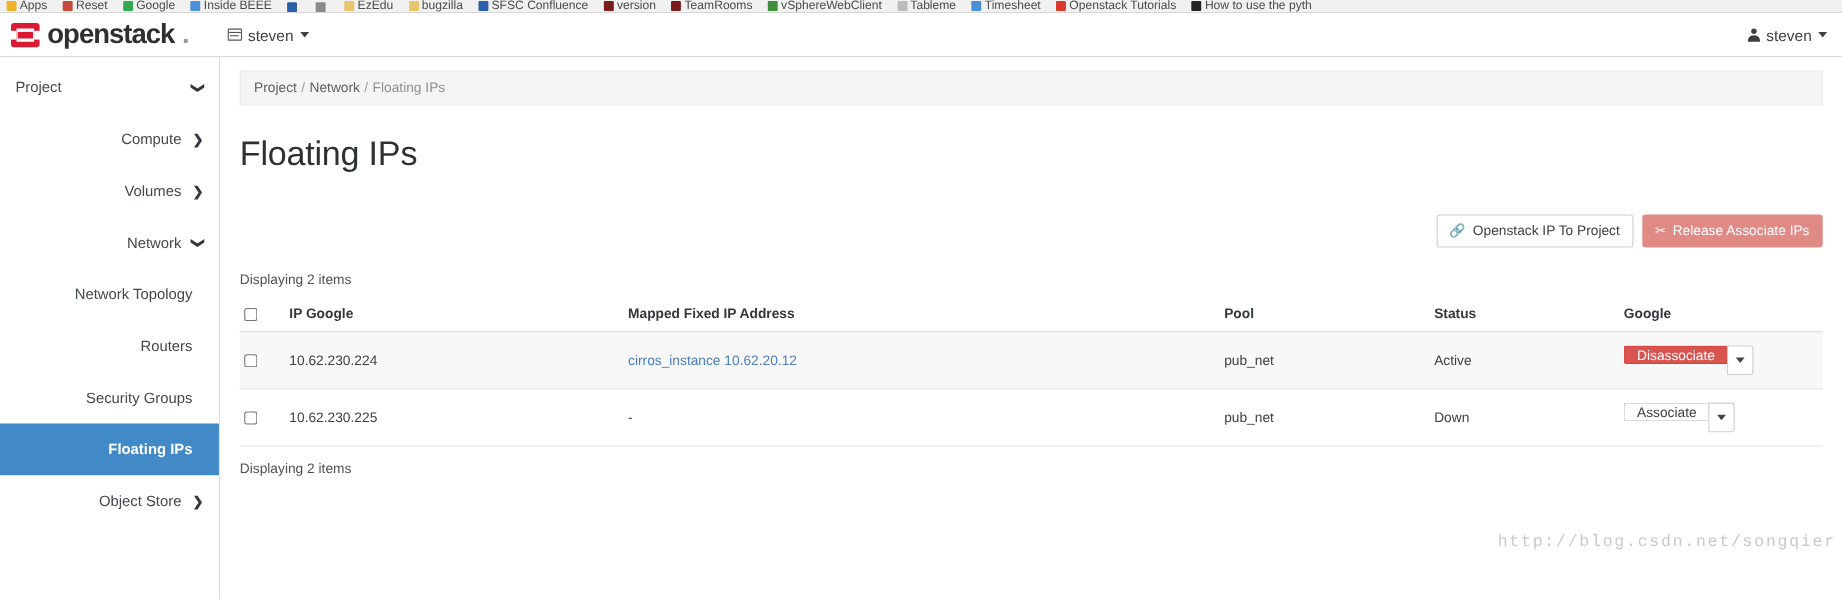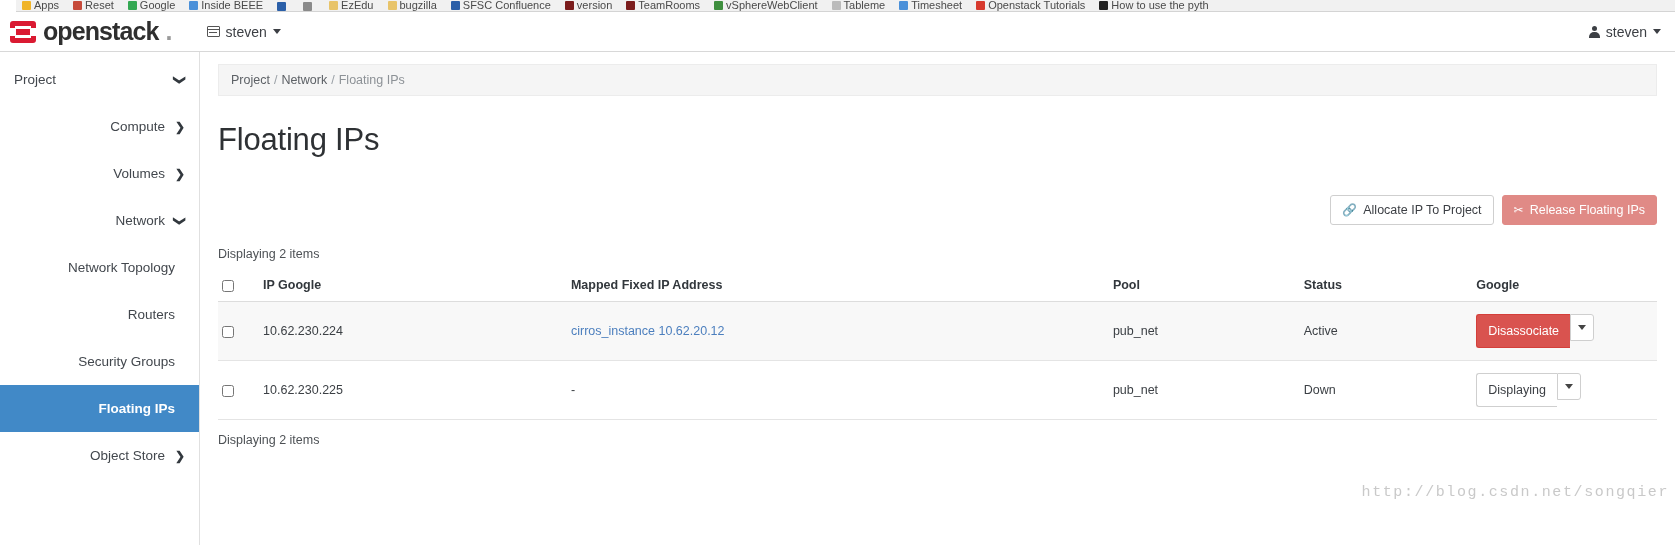--- a/index.html
+++ b/index.html
@@ -16,21 +16,20 @@
   
   #bookmark-bar {
     height: 12px;
     background: #f1f1f1;
     border-bottom: 1px solid #d4d4d4;
     display: flex;
     align-items: flex-end;
     padding: 0 6px;
     overflow: hidden;
     white-space: nowrap;
-    margin-left: 16px;
   }
   .bm-item {
     display: inline-flex;
     align-items: center;
     gap: 3px;
     margin-right: 14px;
     font-size: 11px;
     color: #4a4a4a;
     line-height: 11px;
     flex: 0 0 auto;
@@ -261,21 +260,21 @@
   input[type=checkbox].cb {
     width: 12px; height: 12px;
     margin: 0;
     vertical-align: middle;
     cursor: pointer;
   }
   a.inst-link { color: #4c7fbe; text-decoration: none; cursor: pointer; }
 
   .btn-group { display: inline-flex; }
   .btn-split-main {
-    height: 34px;
+    height: 17px;
     padding: 0 11px;
     font-size: 12.5px;
     display: inline-flex; align-items: center;
     border-radius: 3px 0 0 3px;
     cursor: pointer;
     white-space: nowrap;
   }
   .btn-split-caret {
     height: 27px;
     width: 24px;
@@ -457,25 +456,25 @@
 
   <main id="main">
 
     <div id="breadcrumb"><span class="crumb">Project</span><span class="sep">/</span><span class="crumb">Network</span><span class="sep">/</span><span class="crumb current">Floating IPs</span></div>
 
     <h1 id="page-title">Floating IPs</h1>
 
     <div id="action-bar">
       <div class="btn btn-default">
         <span class="ico-chain">🔗</span>
-        <span>Allocate IP To Project</span>
+        <span>Openstack IP To Project</span>
       </div>
       <div class="btn btn-danger-soft">
         <span class="ico-release">✂</span>
-        <span>Release Floating IPs</span>
+        <span>Release Associate IPs</span>
       </div>
     </div>
 
     <div id="count-top">Displaying 2 items</div>
 
     <table id="fip-table">
       <colgroup>
         <col class="col-check">
           <col class="col-ip">
           <col class="col-mapped">
@@ -509,21 +508,21 @@
                 </div>
               </div></td>
           </tr>
           <tr class="">
             <td><input type="checkbox" class="cb" style=""></td>
             <td>10.62.230.225</td>
             <td>-</td>
             <td>pub_net</td>
             <td>Down</td>
             <td><div class="btn-group split-default">
-                <div class="btn-split-main">Displaying</div>
+                <div class="btn-split-main">Associate</div>
                 <div class="btn-split-caret">
                   <span class="mini-caret"></span>
                 </div>
               </div></td>
           </tr>
         </tbody>
     </table>
 
     <div id="count-bottom">Displaying 2 items</div>
 

